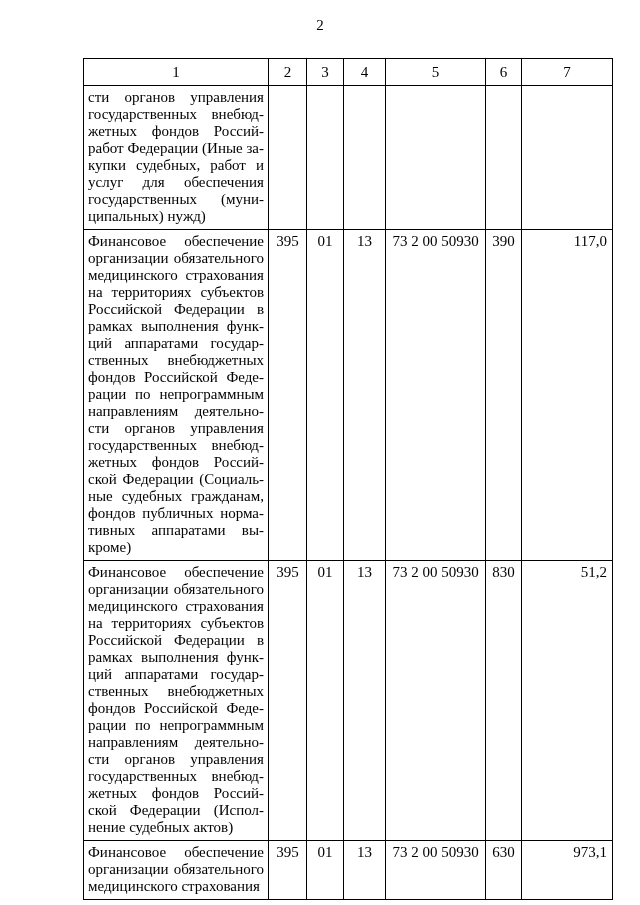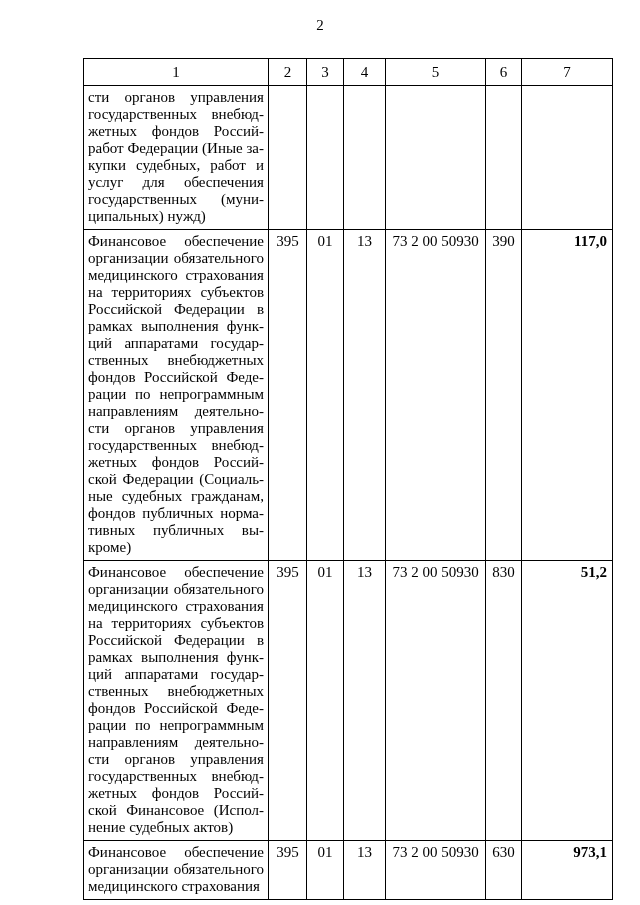--- a/index.html
+++ b/index.html
@@ -66,21 +66,20 @@
     text-align-last: left;
     -moz-text-align-last: left;
   }
   .val-cell {
     text-align: center;
     line-height: 17px;
   }
   .val-cell.amount {
     text-align: right;
     padding-right: 5px;
-    font-weight: bold;
   }
 </style>
 </head>
 <body>
 
 <div class="page-number">2</div>
 
 <table class="budget">
   <colgroup>
     <col class="c1">
@@ -133,21 +132,21 @@
           <div class="line">ственных внебюджетных</div>
           <div class="line">фондов Российской Феде-</div>
           <div class="line">рации по непрограммным</div>
           <div class="line">направлениям деятельно-</div>
           <div class="line">сти органов управления</div>
           <div class="line">государственных внебюд-</div>
           <div class="line">жетных фондов Россий-</div>
           <div class="line">ской Федерации (Социаль-</div>
           <div class="line">ные судебных гражданам,</div>
           <div class="line">фондов публичных норма-</div>
-          <div class="line">тивных публичных вы-</div>
+          <div class="line">тивных аппаратами вы-</div>
           <div class="line last">кроме)</div>
         </td>
         <td class="val-cell">395</td>
         <td class="val-cell">01</td>
         <td class="val-cell">13</td>
         <td class="val-cell">73 2 00 50930</td>
         <td class="val-cell">390</td>
         <td class="val-cell amount">117,0</td>
       </tr>
       <tr>
@@ -159,21 +158,21 @@
           <div class="line">Российской Федерации в</div>
           <div class="line">рамках выполнения функ-</div>
           <div class="line">ций аппаратами государ-</div>
           <div class="line">ственных внебюджетных</div>
           <div class="line">фондов Российской Феде-</div>
           <div class="line">рации по непрограммным</div>
           <div class="line">направлениям деятельно-</div>
           <div class="line">сти органов управления</div>
           <div class="line">государственных внебюд-</div>
           <div class="line">жетных фондов Россий-</div>
-          <div class="line">ской Финансовое (Испол-</div>
+          <div class="line">ской Федерации (Испол-</div>
           <div class="line last">нение судебных актов)</div>
         </td>
         <td class="val-cell">395</td>
         <td class="val-cell">01</td>
         <td class="val-cell">13</td>
         <td class="val-cell">73 2 00 50930</td>
         <td class="val-cell">830</td>
         <td class="val-cell amount">51,2</td>
       </tr>
       <tr>

